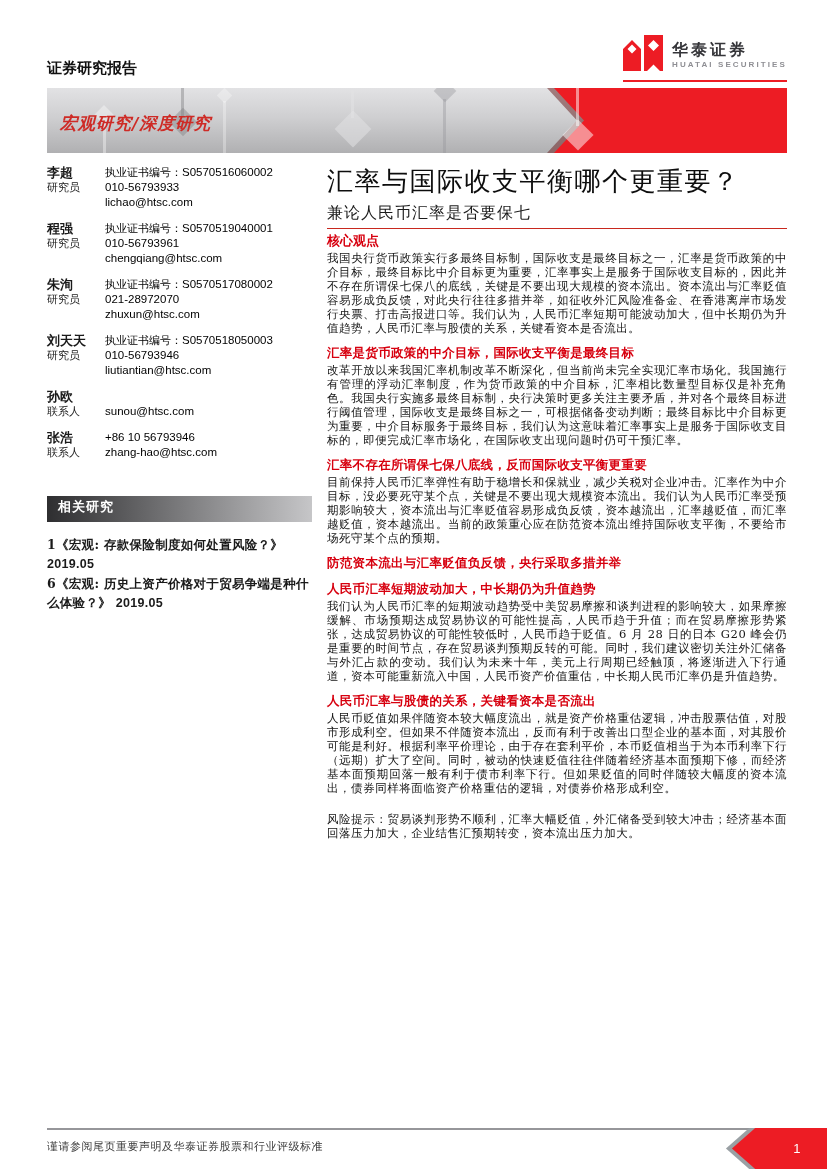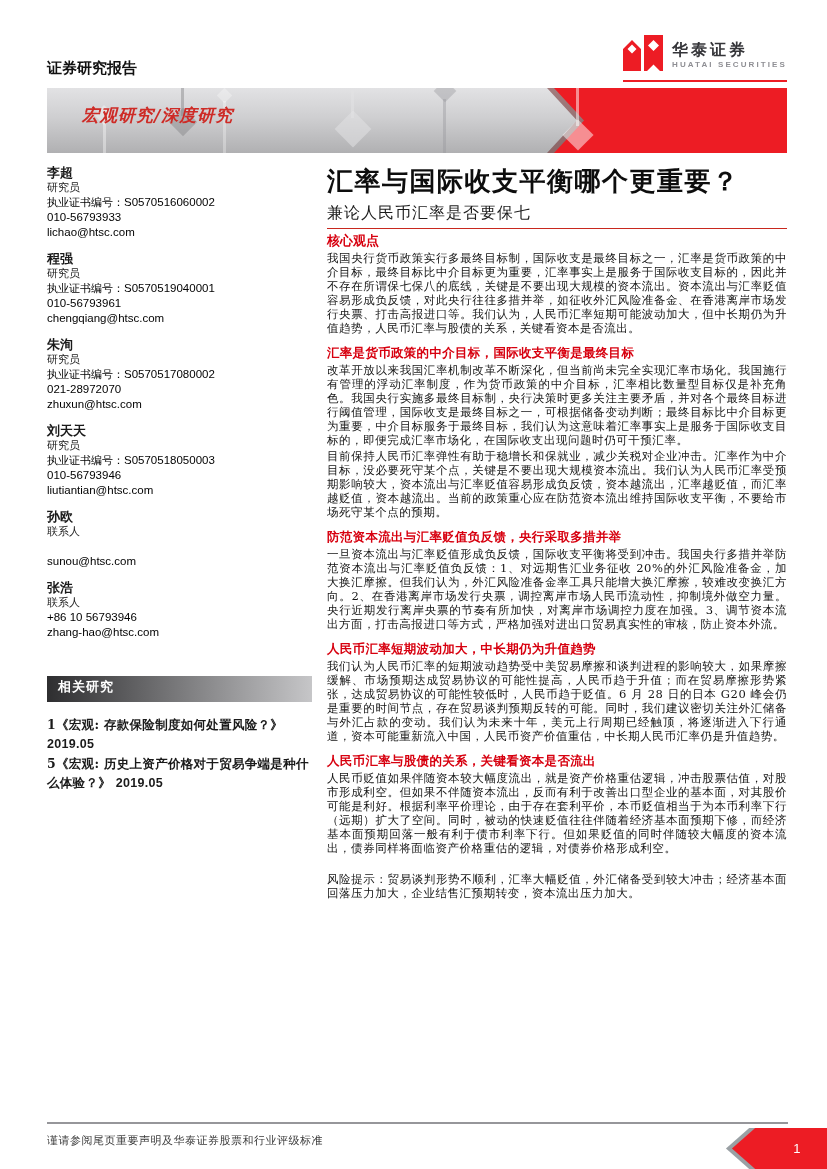--- a/index.html
+++ b/index.html
@@ -26,64 +26,64 @@
   .banner {
     position: relative; margin: 6px 40px 0 47px; height: 65px; overflow: hidden;
     background: linear-gradient(to bottom, #e2e2e4 0%, #cfcfd1 45%, #b0b0b2 100%);
   }
   .chevron-shadow { position: absolute; top: 0; right: 0; width: 240px; height: 100%;
     background: rgba(110, 40, 40, 0.55);
     clip-path: polygon(0 0, 100% 0, 100% 100%, 0 100%, 30px 50%); }
   .chevron { position: absolute; top: 0; right: 0; width: 233px; height: 100%;
     background: #ED1C24;
     clip-path: polygon(0 0, 100% 0, 100% 100%, 0 100%, 30px 50%); }
-  .banner-text { position: relative; z-index: 3; padding: 16px 0 0 13px; margin-left: 22px; }
+  .banner-text { position: relative; z-index: 3; padding: 24px 0 0 13px; }
   .banner-category { font-size: 17px; font-weight: 700; font-style: italic;
     color: #CE2B26; letter-spacing: 1px; }
   .banner-date { font-size: 12px; color: #BF4A45; margin-top: 7px; font-weight: 700;
     font-family: "Liberation Sans", sans-serif; }
   .pin { position: absolute; z-index: 1; }
   .pin .d { transform: rotate(45deg); }
   .pin .s { position: absolute; }
   
   .content { display: flex; padding: 12px 40px 0 47px; }
   .sidebar { width: 265px; flex: none; }
   .main { width: 460px; margin-left: 15px; flex: none; }
   
-  .analyst { display: flex; margin-bottom: 11px; flex-direction: column; }
+  .analyst { display: flex; margin-bottom: 11px; }
   .a-left { width: 58px; flex: none; }
   .a-name { font-size: 13px; font-weight: 700; line-height: 15px; }
   .a-role { font-size: 11px; line-height: 15px; color: #222; }
   .a-right { flex: 1; }
   .a-line { font-size: 11.5px; line-height: 15px; color: #000; }
   .num, .a-line .num { font-family: "Liberation Sans", sans-serif; }
   .kai-s { font-size: 11px; }
   .spacer { height: 15px; }
   
   .related-header {
     margin-top: 36px; height: 26px; line-height: 22px; padding-left: 11px;
     background: linear-gradient(to right, #2e2e30, #c6c6c8);
     color: #fff; font-size: 13px; font-weight: 700; letter-spacing: 1px;
   }
   .related-list { margin-top: 13px; font-size: 12.5px; line-height: 19px; }
   .res-item { font-weight: 700; letter-spacing: 0.3px; }
   .res-item .date { font-family: "Liberation Sans", sans-serif; font-weight: 700; }
   
-  .main-title { font-size: 26px; font-weight: 700; letter-spacing: 1.5px;
+  .main-title { font-size: 26px; font-weight: 400; letter-spacing: 1.5px;
     line-height: 32px; color: #0d0d0d; }
   .subtitle { font-size: 16px; margin-top: 5px; line-height: 22px; letter-spacing: 1px; color: #1a1a1a; }
   .red-divider { border: none; border-top: 1.5px solid #C8281E; margin-top: 4px; }
   .core-label { font-size: 13px; font-weight: 700; color: #D7000F; margin-top: 3px; line-height: 17px; }
   .para { font-size: 11.5px; line-height: 14px; text-align: justify;
     letter-spacing: 0.55px; margin-top: 2px; color: #141414; }
   .section-heading { font-size: 12.5px; font-weight: 700; color: #D7000F;
     margin-top: 10px; line-height: 16px; letter-spacing: 0.3px; }
   .risk { margin-top: 17px; }
   
-  .footer { position: absolute; left: 47px; right: 39px; bottom: 0; height: 47px;
+  .footer { position: absolute; left: 47px; right: 39px; bottom: 0; height: 41px;
     border-top: 2px solid #96969a; }
   .disclaimer { font-size: 11px; color: #3a3a3a; padding-top: 9px; letter-spacing: 0.5px; }
   .page-badge { position: absolute; right: 0; bottom: 0; width: 97px; height: 41px; }
   .badge-gray { position: absolute; inset: 0; background: #9aa0a4;
     clip-path: polygon(26% 0, 100% 0, 100% 100%, 26% 100%, 2% 50%);
     transform: translateX(-6px); }
   .badge-red { position: absolute; inset: 0; background: #ED1C24;
     clip-path: polygon(26% 0, 100% 0, 100% 100%, 26% 100%, 2% 50%); }
   .badge-red span { position: absolute; left: 38%; right: 0; top: 0; bottom: 0;
     display: flex; align-items: center; justify-content: center;
@@ -212,38 +212,38 @@
         </div>
         <div class="a-right">
           <div class="a-line num">+86 10 56793946</div>
           <div class="a-line num">zhang-hao@htsc.com</div>
         </div>
       </div>
 
       <div class="related-header">相关研究</div>
       <div class="related-list">
         <div class="res-item"><span>1《宏观: 存款保险制度如何处置风险？》</span> <span class="date">2019.05</span></div>
-        <div class="res-item"><span>5《宏观: 历史上资产价格对于贸易争端是种什么体验？》</span> <span class="date">2019.05</span></div>
+        <div class="res-item"><span>6《宏观: 历史上资产价格对于贸易争端是种什么体验？》</span> <span class="date">2019.05</span></div>
       </div>
     </div>
 
     <div class="main">
       <div class="main-title">汇率与国际收支平衡哪个更重要？</div>
       <div class="subtitle">兼论人民币汇率是否要保七</div>
       <hr class="red-divider">
       <div class="core-label">核心观点</div>
       <p class="para">我国央行货币政策实行多最终目标制，国际收支是最终目标之一，汇率是货币政策的中介目标，最终目标比中介目标更为重要，汇率事实上是服务于国际收支目标的，因此并不存在所谓保七保八的底线，关键是不要出现大规模的资本流出。资本流出与汇率贬值容易形成负反馈，对此央行往往多措并举，如征收外汇风险准备金、在香港离岸市场发行央票、打击高报进口等。我们认为，人民币汇率短期可能波动加大，但中长期仍为升值趋势，人民币汇率与股债的关系，关键看资本是否流出。</p>
 
       <div class="section-heading">汇率是货币政策的中介目标，国际收支平衡是最终目标</div>
       <p class="para">改革开放以来我国汇率机制改革不断深化，但当前尚未完全实现汇率市场化。我国施行有管理的浮动汇率制度，作为货币政策的中介目标，汇率相比数量型目标仅是补充角色。我国央行实施多最终目标制，央行决策时更多关注主要矛盾，并对各个最终目标进行阈值管理，国际收支是最终目标之一，可根据储备变动判断；最终目标比中介目标更为重要，中介目标服务于最终目标，我们认为这意味着汇率事实上是服务于国际收支目标的，即便完成汇率市场化，在国际收支出现问题时仍可干预汇率。</p>
 
+      <div class="section-heading">汇率不存在所谓保七保八底线，反而国际收支平衡更重要</div>
       <p class="para">目前保持人民币汇率弹性有助于稳增长和保就业，减少关税对企业冲击。汇率作为中介目标，没必要死守某个点，关键是不要出现大规模资本流出。我们认为人民币汇率受预期影响较大，资本流出与汇率贬值容易形成负反馈，资本越流出，汇率越贬值，而汇率越贬值，资本越流出。当前的政策重心应在防范资本流出维持国际收支平衡，不要给市场死守某个点的预期。</p>
 
       <div class="section-heading">防范资本流出与汇率贬值负反馈，央行采取多措并举</div>
-      <p class="para">一旦资本流出与汇率贬值形成负反馈，国际收支平衡将受到冲击。我国央行多措并举防范资本流出与汇率贬值负反馈：1、对远期售汇业务征收 20%的外汇风险准备金，加大换汇摩擦。但我们认为，外汇风险准备金率工具只能增大换汇摩擦，较难改变换汇方向。2、在香港离岸市场发行央票，调控离岸市场人民币流动性，抑制境外做空力量。央行近期发行离岸央票的节奏有所加快，对离岸市场调控力度在加强。3、调节资本流出方面，打击高报进口等方式，严格加强对进出口贸易真实性的审核，防止资本外流。</p>
 
       <div class="section-heading">人民币汇率短期波动加大，中长期仍为升值趋势</div>
       <p class="para">我们认为人民币汇率的短期波动趋势受中美贸易摩擦和谈判进程的影响较大，如果摩擦缓解、市场预期达成贸易协议的可能性提高，人民币趋于升值；而在贸易摩擦形势紧张，达成贸易协议的可能性较低时，人民币趋于贬值。6 月 28 日的日本 G20 峰会仍是重要的时间节点，存在贸易谈判预期反转的可能。同时，我们建议密切关注外汇储备与外汇占款的变动。我们认为未来十年，美元上行周期已经触顶，将逐渐进入下行通道，资本可能重新流入中国，人民币资产价值重估，中长期人民币汇率仍是升值趋势。</p>
 
       <div class="section-heading">人民币汇率与股债的关系，关键看资本是否流出</div>
       <p class="para">人民币贬值如果伴随资本较大幅度流出，就是资产价格重估逻辑，冲击股票估值，对股市形成利空。但如果不伴随资本流出，反而有利于改善出口型企业的基本面，对其股价可能是利好。根据利率平价理论，由于存在套利平价，本币贬值相当于为本币利率下行（远期）扩大了空间。同时，被动的快速贬值往往伴随着经济基本面预期下修，而经济基本面预期回落一般有利于债市利率下行。但如果贬值的同时伴随较大幅度的资本流出，债券同样将面临资产价格重估的逻辑，对债券价格形成利空。</p>
 
       <p class="para risk">风险提示：贸易谈判形势不顺利，汇率大幅贬值，外汇储备受到较大冲击；经济基本面回落压力加大，企业结售汇预期转变，资本流出压力加大。</p>
     </div>
   </div>

